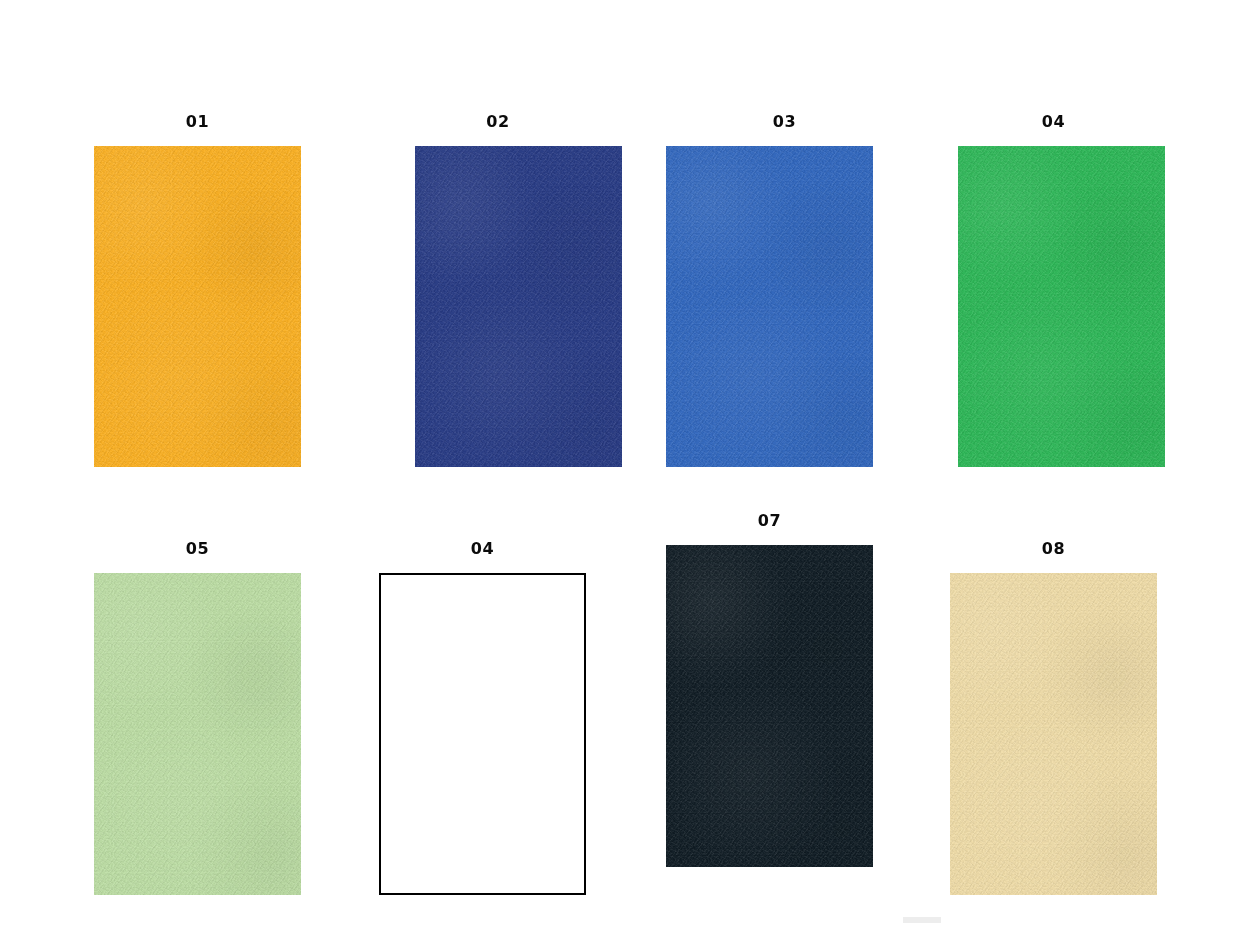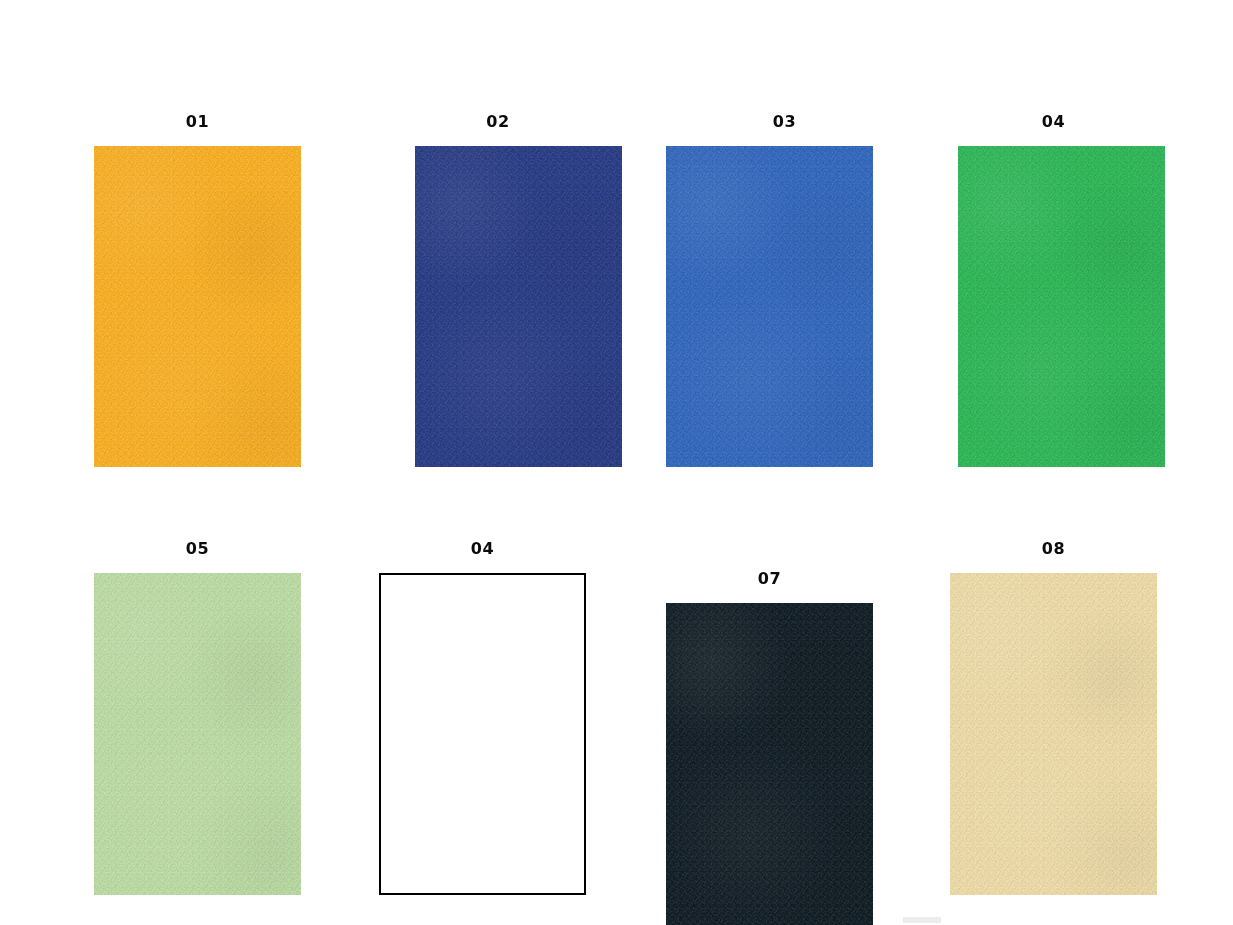--- a/index.html
+++ b/index.html
@@ -150,21 +150,21 @@
       <div class="swatch-label" style="top: 0px;">05</div>
       <div class="swatch-chip" style="top: 34px; width: 207px; height: 322px; background: rgb(188, 221, 164);">
         <div class="mottle"></div>
         <div class="grain" style="background-position: 12px 20px, 16px 8px, 8px 24px, 20px 12px;"></div>
       </div>
     </div>
     <div class="swatch-cell" style="left: 379px; top: 539px; width: 207px; height: 356px;">
       <div class="swatch-label" style="top: 0px;">04</div>
       <div class="swatch-chip chip-outlined" style="top: 34px; width: 207px; height: 322px; background: rgb(255, 255, 255); border-color: rgb(0, 0, 0);"></div>
     </div>
-    <div class="swatch-cell" style="left: 666px; top: 569px; width: 207px; height: 356px;">
+    <div class="swatch-cell" style="left: 666px; top: 511px; width: 207px; height: 356px;">
       <div class="swatch-label" style="top: 0px;">07</div>
       <div class="swatch-chip" style="top: 34px; width: 207px; height: 322px; background: rgb(16, 28, 36);">
         <div class="mottle"></div>
         <div class="grain" style="background-position: 18px 30px, 24px 12px, 12px 36px, 30px 18px;"></div>
       </div>
     </div>
     <div class="swatch-cell" style="left: 950px; top: 539px; width: 207px; height: 356px;">
       <div class="swatch-label" style="top: 0px;">08</div>
       <div class="swatch-chip" style="top: 34px; width: 207px; height: 322px; background: rgb(239, 220, 168);">
         <div class="mottle"></div>

